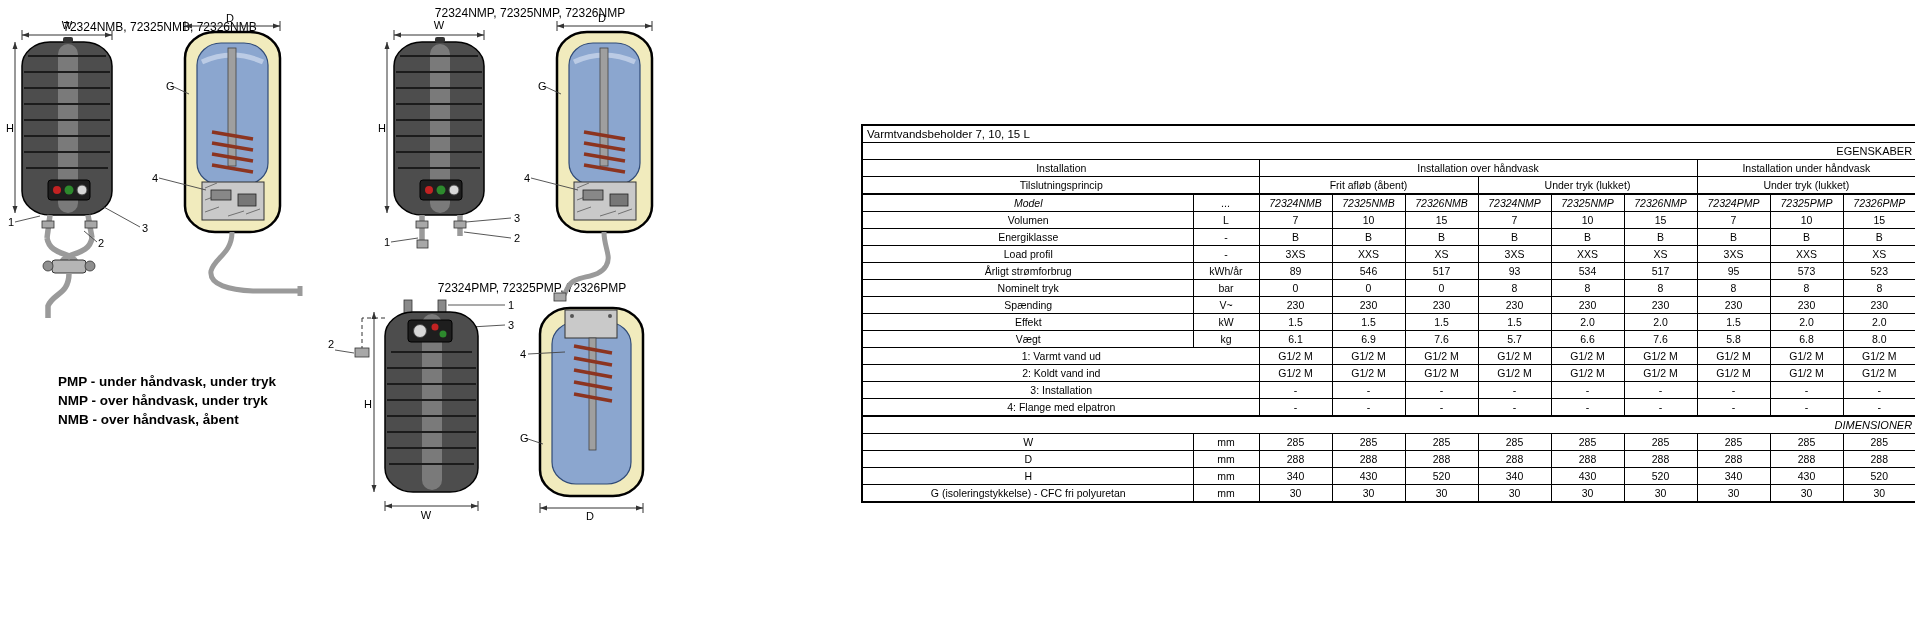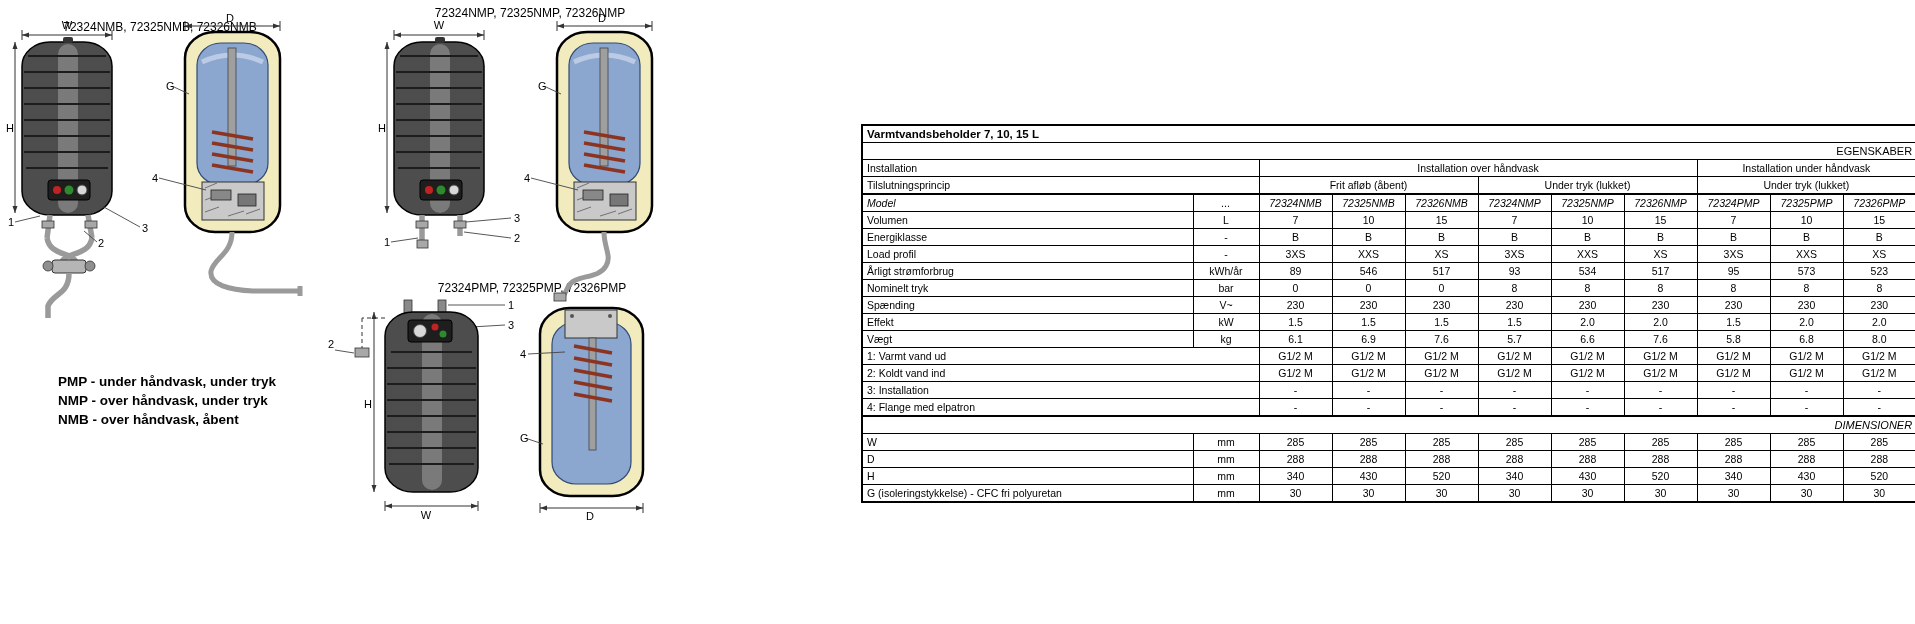--- a/index.html
+++ b/index.html
@@ -32,23 +32,23 @@
   .dash{stroke:#333;stroke-width:1;stroke-dasharray:4 3;fill:none;}
   .legend{position:absolute;left:58px;top:372px;font-weight:bold;font-size:13.5px;line-height:19px;}
 
   
   table.spec{position:absolute;left:861px;top:124px;width:1054px;
     border-collapse:collapse;table-layout:fixed;background:#fff;
     font-family:"Liberation Sans",sans-serif;font-size:10.5px;color:#000;
     border:2px solid #000;}
   .spec td{border:1px solid #000;height:16px;line-height:16px;padding:0 3px;
     overflow:hidden;white-space:nowrap;}
-  .spec td.ttl{font-weight:bold;font-size:11.5px;padding-left:4px;}
+  .spec td.ttl{font-weight:normal;font-size:11.5px;padding-left:4px;}
   .spec td.sec{font-size:11px;padding-left:4px;text-align:right;}
-  .spec td.lbl{text-align:left;padding-left:4px;}
+  .spec td.lbl{text-align:center;padding-left:4px;}
   .spec td.unit,.spec td.val,.spec td.ctr{text-align:center;padding:0 1px;}
   .spec tr.bt td{border-top-width:2px;font-style:italic;}
 </style>
 </head>
 <body>
 
 <div style="position:absolute;left:0;top:0;width:860px;height:624px;">
 
   <div class="dtitle" style="left:30px;top:20px;width:260px;">72324NMB, 72325NMB, 72326NMB</div>
   <div class="dtitle" style="left:400px;top:6px;width:260px;">72324NMP, 72325NMP, 72326NMP</div>

